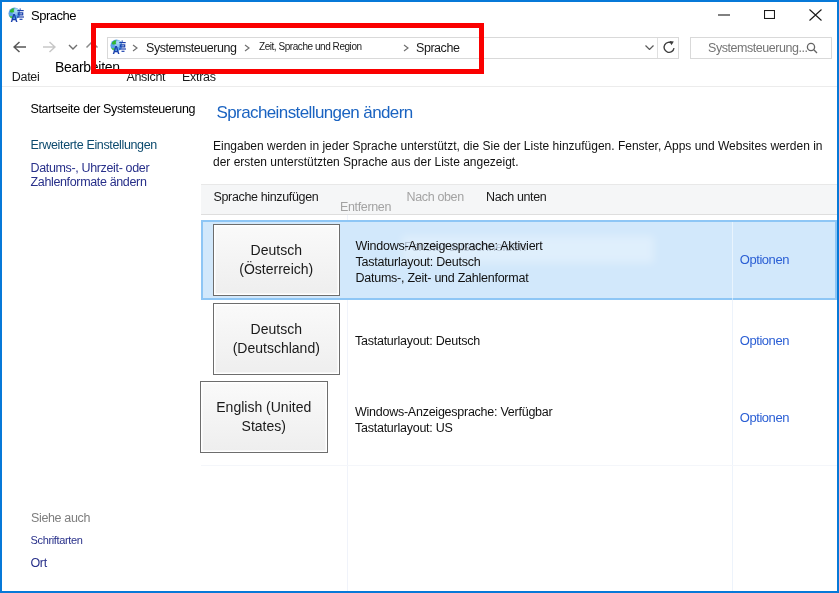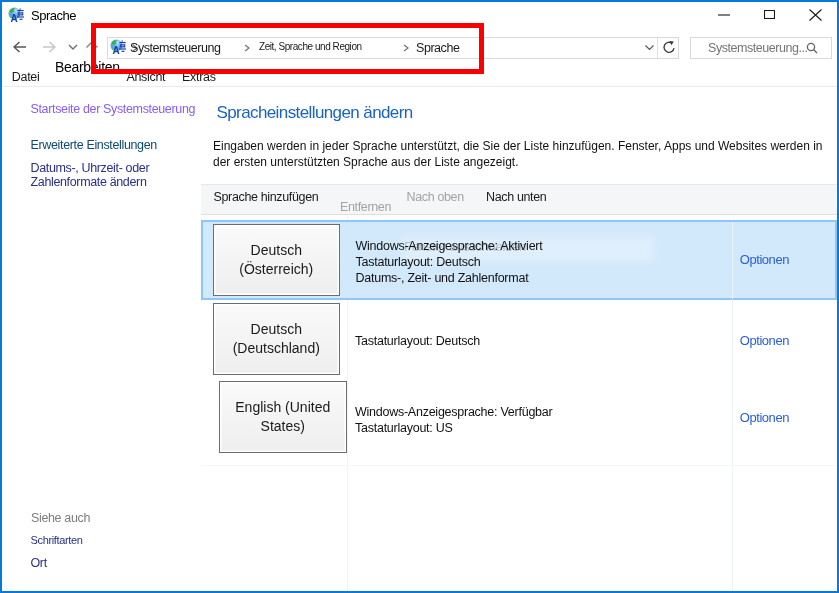--- a/index.html
+++ b/index.html
@@ -64,21 +64,21 @@
   <path d="M12.2 1.6 v1.2"></path>
   <path d="M9.3 3.6 h6.4"></path>
   <path d="M10.3 5.8 h4.4 v2 h-4.4 z"></path>
   <path d="M9 10 h7"></path>
   <path d="M11.5 12.3 h3"></path>
  </g>
 </svg>
 <svg style="left:132px;top:44px" width="6" height="8" viewBox="0 0 6 8">
     <path d="M1 1 L5 4 L1 7" stroke="#6f6f6f" stroke-width="1.15" fill="none"></path>
   </svg>
-<div class="a" style="left:130px;top:42px;font-size:12.5px;letter-spacing:-0.45px;color:#1a1a1a">Systemsteuerung</div>
+<div class="a" style="left:146px;top:42px;font-size:12.5px;letter-spacing:-0.45px;color:#1a1a1a">Systemsteuerung</div>
 <svg style="left:244px;top:44px" width="6" height="8" viewBox="0 0 6 8">
     <path d="M1 1 L5 4 L1 7" stroke="#6f6f6f" stroke-width="1.15" fill="none"></path>
   </svg>
 <div class="a" style="left:259px;top:42px;font-size:10px;letter-spacing:-0.45px;color:#1a1a1a">Zeit, Sprache und Region</div>
 <svg style="left:403px;top:44px" width="6" height="8" viewBox="0 0 6 8">
     <path d="M1 1 L5 4 L1 7" stroke="#6f6f6f" stroke-width="1.15" fill="none"></path>
   </svg>
 <div class="a" style="left:416px;top:42px;font-size:12.5px;letter-spacing:-0.45px;color:#1a1a1a">Sprache</div>
 <svg style="left:645px;top:45px" width="9" height="5" viewBox="0 0 9 5">
     <path d="M0.5 0.5 L4.5 4.5 L8.5 0.5" stroke="#5a5a5a" stroke-width="1.2" fill="none"></path>
@@ -95,21 +95,21 @@
     <circle cx="5" cy="5" r="3.6" stroke="#636363" stroke-width="1.3" fill="none"></circle>
     <path d="M7.8 7.8 L11 11" stroke="#636363" stroke-width="1.3"></path>
   </svg>
 
 <div class="a" style="left:11.8px;top:71.2px;font-size:12.5px;letter-spacing:-0.3px;color:#1a1a1a">Datei</div>
 <div class="a" style="left:55px;top:60px;font-size:14px;letter-spacing:-0.3px;color:#000000">Bearbeiten</div>
 <div class="a" style="left:126.4px;top:71.2px;font-size:12.5px;letter-spacing:-0.3px;color:#1a1a1a">Ansicht</div>
 <div class="a" style="left:182px;top:71.2px;font-size:12.5px;letter-spacing:-0.3px;color:#1a1a1a">Extras</div>
 <div class="a" style="left:2px;top:86px;width:835px;height:1px;background:#ececec"></div>
 
-<div class="a" style="left:30.5px;top:103.4px;font-size:12.5px;letter-spacing:-0.35px;color:#8b5cf6">Startseite der Systemsteuerung</div>
+<div class="a" style="left:30.5px;top:103.4px;font-size:12.5px;letter-spacing:-0.35px;color:#000000">Startseite der Systemsteuerung</div>
 <div class="a" style="left:30.5px;top:138.7px;font-size:12.5px;letter-spacing:-0.35px;color:#0c4a6e">Erweiterte Einstellungen</div>
 <div class="a" style="left:30.5px;top:160.5px;font-size:12.5px;letter-spacing:-0.35px;color:#28308a;line-height:14px">Datums-, Uhrzeit- oder<br>Zahlenformate ändern</div>
 <div class="a" style="left:31px;top:512px;font-size:12.5px;letter-spacing:-0.35px;color:#7e7e7e">Siehe auch</div>
 <div class="a" style="left:30.5px;top:535px;font-size:11px;letter-spacing:-0.35px;color:#28308a">Schriftarten</div>
 <div class="a" style="left:30.5px;top:557px;font-size:12.5px;letter-spacing:-0.35px;color:#28308a">Ort</div>
 
 <div class="a" style="left:216.5px;top:104.4px;font-size:17px;letter-spacing:-0.6px;color:#1a63c1">Spracheinstellungen ändern</div>
 <div class="a" style="left:213px;top:137.6px;font-size:12px;color:#111;line-height:16.1px">Eingaben werden in jeder Sprache unterstützt, die Sie der Liste hinzufügen. Fenster, Apps und Websites werden in<br>der ersten unterstützten Sprache aus der Liste angezeigt.</div>
 
 <div class="a" style="left:347px;top:215px;width:1px;height:376px;background:#f0f3fa"></div>
@@ -124,21 +124,21 @@
 
 <div class="a" style="left:402px;top:236px;width:252px;height:27px;background:rgba(255,255,255,0.30);filter:blur(4px)"></div>
 <div class="a" style="left:404px;top:240px;font-size:13px;letter-spacing:-0.3px;color:rgba(140,152,170,0.55)">Fenster ausschneiden</div>
 
 <div class="a" style="left:732px;top:222px;width:1px;height:78px;background:rgba(255,255,255,0.5)"></div>
 <div class="a" style="left:732px;top:300px;width:1px;height:291px;background:#edf3fb"></div>
 <div class="a" style="left:200.5px;top:465px;width:636.5px;height:1px;background:#f4f6fa"></div>
 
 <div class="a" style="left:212.5px;top:224px;width:127.5px;height:72px;border:1.5px solid #6d6d6d;background:linear-gradient(#fafafa,#eeeeee);box-shadow:inset 0 0 0 1.5px #fff;display:flex;align-items:center;justify-content:center;text-align:center;font-size:14px;color:#1a1a1a;line-height:19px;white-space:normal">Deutsch<br>(Österreich)</div>
 <div class="a" style="left:212.5px;top:302.5px;width:127.5px;height:72px;border:1.5px solid #6d6d6d;background:linear-gradient(#fafafa,#eeeeee);box-shadow:inset 0 0 0 1.5px #fff;display:flex;align-items:center;justify-content:center;text-align:center;font-size:14px;color:#1a1a1a;line-height:19px;white-space:normal">Deutsch<br>(Deutschland)</div>
-<div class="a" style="left:219px;top:380.5px;width:127.5px;height:72px;border:1.5px solid #6d6d6d;background:linear-gradient(#fafafa,#eeeeee);box-shadow:inset 0 0 0 1.5px #fff;display:flex;align-items:center;justify-content:center;text-align:center;font-size:14px;color:#1a1a1a;line-height:19px;white-space:normal">English (United<br>States)</div>
+<div class="a" style="left:200px;top:380.5px;width:127.5px;height:72px;border:1.5px solid #6d6d6d;background:linear-gradient(#fafafa,#eeeeee);box-shadow:inset 0 0 0 1.5px #fff;display:flex;align-items:center;justify-content:center;text-align:center;font-size:14px;color:#1a1a1a;line-height:19px;white-space:normal">English (United<br>States)</div>
 
 <div class="a" style="left:355.5px;top:238.1px;font-size:12.5px;letter-spacing:-0.25px;color:#111;line-height:16.15px;white-space:normal;width:330px">Windows-Anzeigesprache: Aktiviert<br>Tastaturlayout: Deutsch<br>Datums-, Zeit- und Zahlenformat</div>
 <div class="a" style="left:355px;top:333.1px;font-size:12.5px;letter-spacing:-0.25px;color:#111;line-height:16.15px">Tastaturlayout: Deutsch</div>
 <div class="a" style="left:355px;top:403.5px;font-size:12.5px;letter-spacing:-0.25px;color:#111;line-height:16.15px;white-space:normal;width:330px">Windows-Anzeigesprache: Verfügbar<br>Tastaturlayout: US</div>
 
 <div class="a" style="left:739.8px;top:253.3px;font-size:13px;letter-spacing:-0.45px;color:#2a5ed4">Optionen</div>
 <div class="a" style="left:739.8px;top:333.6px;font-size:13px;letter-spacing:-0.45px;color:#2a5ed4">Optionen</div>
 <div class="a" style="left:739.8px;top:411.3px;font-size:13px;letter-spacing:-0.45px;color:#2a5ed4">Optionen</div>
 
 <div class="a" style="left:90.5px;top:23px;width:393.7px;height:51px;border:5.5px solid #fa0000"></div>

